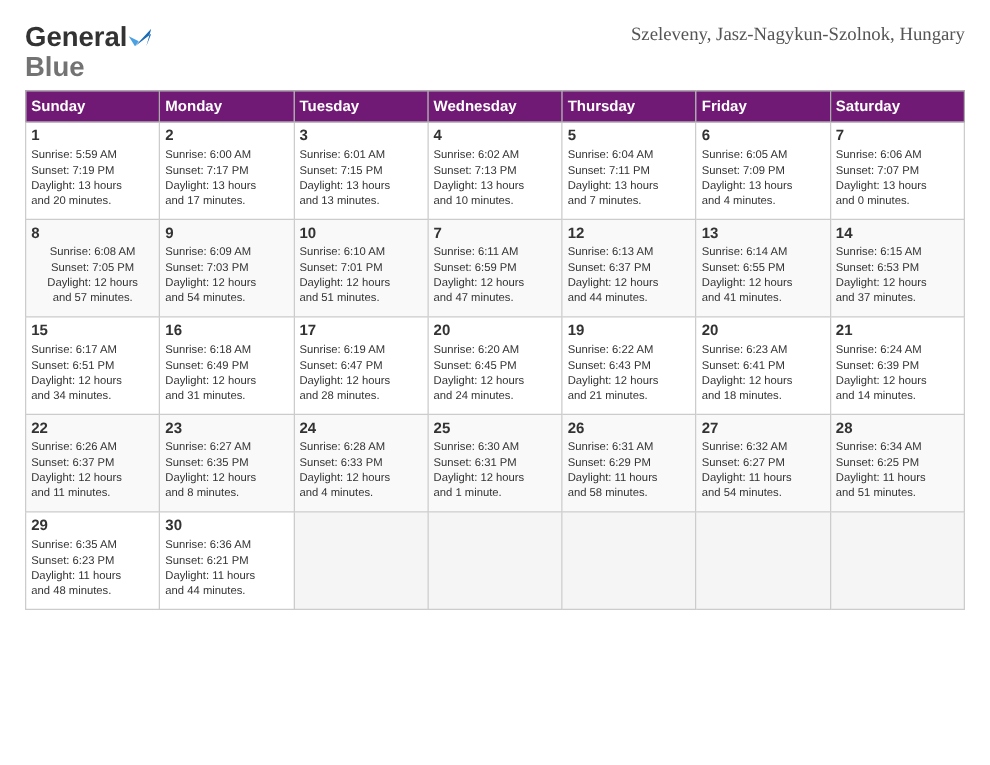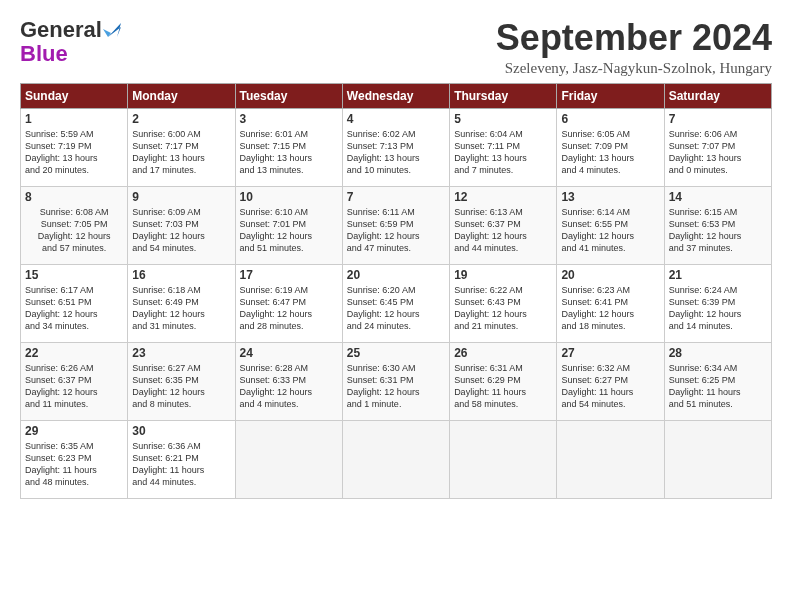--- a/index.html
+++ b/index.html
@@ -25,21 +25,21 @@
       display: flex;
       flex-direction: column;
       align-items: flex-start;
     }
     .logo-text {
       font-size: 22px;
       font-weight: bold;
       color: #333;
       line-height: 1.1;
     }
-    .logo-blue { color: #a21caf; }
+    .logo-blue { color: #737373; }
     .title-block {
       text-align: right;
     }
     .month-title {
       font-size: 36px;
       font-weight: bold;
       color: #333;
       line-height: 1.1;
     }
     .location {
@@ -47,21 +47,21 @@
       color: #555;
       margin-top: 2px;
       font-family: Liberation Serif, serif;
     }
     .calendar {
       width: 100%;
       border-collapse: collapse;
       table-layout: fixed;
     }
     .calendar th {
-      background: #7f1d1d;
+      background: #701a75;
       color: #fff;
       font-size: 12px;
       font-weight: bold;
       padding: 5px 4px;
       text-align: left;
       border: 1px solid #aaa;
     }
     .calendar td {
       border: 1px solid #ccc;
       vertical-align: top;
@@ -98,21 +98,20 @@
       <div style="display:flex;align-items:center;">
         <span class="logo-text">General</span>
         <svg width="18" height="20" viewBox="0 0 18 20" style="margin-left:1px;margin-top:-2px;">
           <polygon points="5,18 18,8 14,18 18,4" fill="#1a6bb5"></polygon>
           <polygon points="5,18 0,10 8,14" fill="#4aa0e0"></polygon>
         </svg>
       </div>
       <span class="logo-text logo-blue">Blue</span>
     </div>
     <div class="title-block">
-      <div class="month-title">September 2024</div>
       <div class="location">Szeleveny, Jasz-Nagykun-Szolnok, Hungary</div>
     </div>
   </div>
 
   <table class="calendar">
     <thead>
       <tr>
         <th>Sunday</th>
         <th>Monday</th>
         <th>Tuesday</th>

